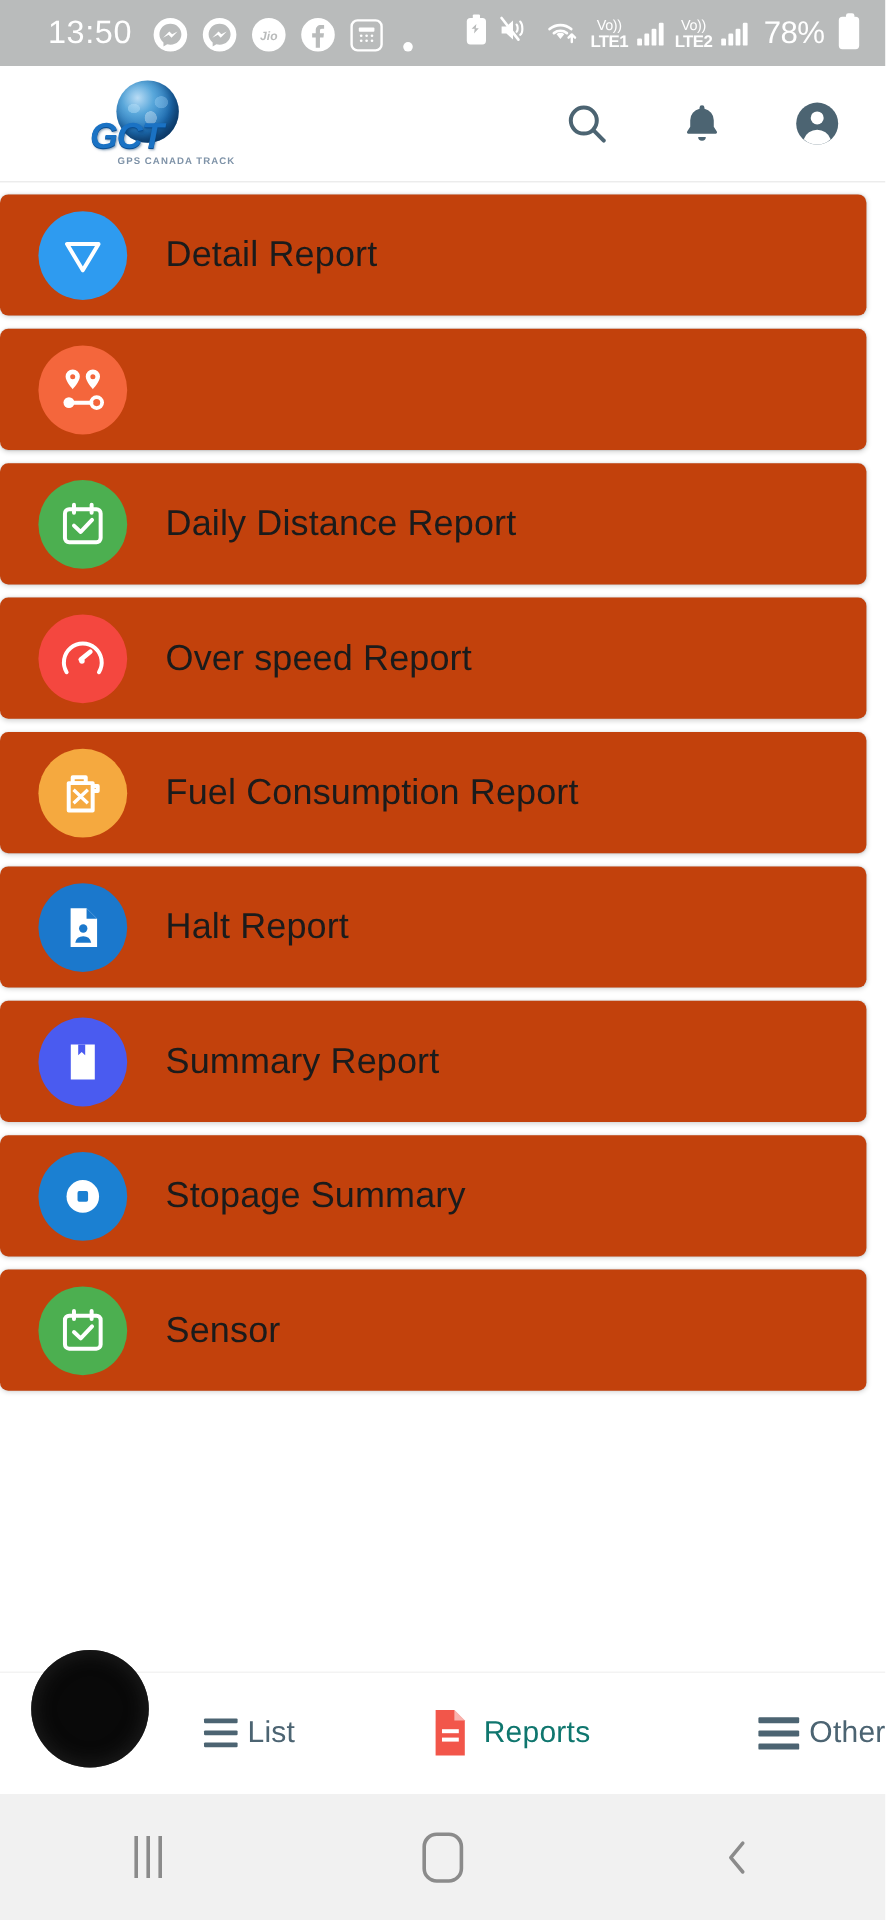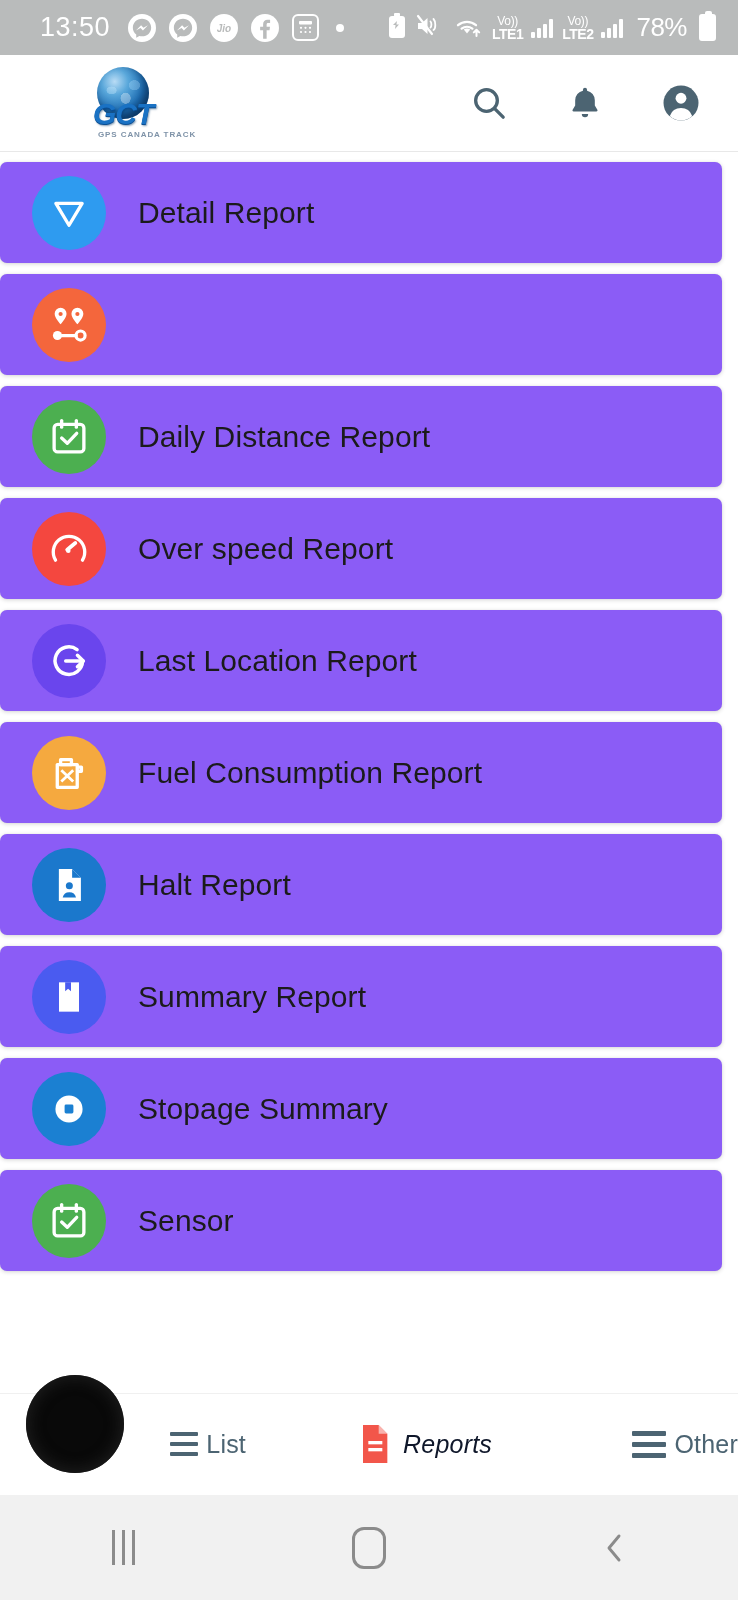--- a/index.html
+++ b/index.html
@@ -27,21 +27,21 @@
     width: 738px;
     height: 55px;
     background: #b9bbbb;
     display: flex;
     align-items: center;
     padding: 0 22px 0 40px;
     color: #ffffff;
   }
   .sb-left {
     display: flex;
-    align-items: center;
+    align-items: flex-end;
     gap: 13px;
     flex: 1;
   }
   .sb-time {
     font-size: 27px;
     letter-spacing: 0.5px;
     color: #ffffff;
     font-weight: 400;
     margin-right: 5px;
   }
@@ -160,21 +160,20 @@
     position: absolute; inset: 0;
     background:
       radial-gradient(ellipse at 55% 60%, rgba(255,255,255,.32) 0 12%, transparent 13%),
       radial-gradient(ellipse at 28% 45%, rgba(200,235,255,.35) 0 9%, transparent 10%),
       radial-gradient(ellipse at 72% 35%, rgba(180,225,255,.3) 0 10%, transparent 11%);
   }
   .logo-gct {
     position: absolute;
     left: 0; bottom: -2px;
     width: 96px;
-    text-align: center;
     font-size: 30px;
     font-weight: 700;
     font-style: italic;
     letter-spacing: -1px;
     color: #1a72c4;
     text-shadow: 0 1px 0 #0a4e93, 1px 2px 2px rgba(10,60,110,.5);
     font-family: "Liberation Sans", sans-serif;
   }
   .logo-sub {
     font-size: 8px;
@@ -206,21 +205,21 @@
     width: 738px;
     height: 1225px;
     background: #ffffff;
     padding: 9px 0 0 0;
     overflow: hidden;
   }
   .report-card {
     position: relative;
     margin: 0 16px 11px 0;
     height: 101px;
-    background: #8b5cf6;
+    background: #c2410c;
     border-radius: 7px;
     box-shadow: 0 1px 4px rgba(0,0,0,.17), 0 0 1px rgba(0,0,0,.09);
     display: flex;
     align-items: center;
     padding-left: 32px;
     cursor: pointer;
   }
   .card-icon {
     width: 74px; height: 74px;
     border-radius: 50%;
@@ -264,21 +263,21 @@
     height: 42px;
     display: flex;
     align-items: center;
     justify-content: center;
   }
   .tab-label {
     font-size: 25px;
     color: #4c6472;
     letter-spacing: 0.2px;
   }
-  .tab-item.active .tab-label { color: #0f172a; font-style: italic; }
+  .tab-item.active .tab-label { color: #0f766e; }
   .hamburger {
     display: flex;
     flex-direction: column;
     gap: 6px;
   }
   .hamburger span {
     display: block;
     width: 34px; height: 5px;
     background: #4c6472;
     border-radius: 1px;
@@ -496,30 +495,20 @@
       <div class="card-icon" style="background:#f4473f">
         <svg width="42" height="42" viewBox="0 0 24 24" fill="none" stroke="#ffffff" stroke-width="1.9" stroke-linecap="round">
           <path d="M4.3 18.4a9 9 0 1 1 15.4 0"></path>
           <path d="M15.6 8.6 11 12.4" stroke-width="2.2"></path>
           <circle cx="11.6" cy="13" r="1.3" fill="#ffffff" stroke="none"></circle>
         </svg>
       </div>
       <div class="card-label">Over speed Report</div>
     </div>
 
-    <div class="report-card">
-      <div class="card-icon" style="background:#6a45ed">
-        <svg width="44" height="44" viewBox="0 0 24 24" fill="none" stroke="#ffffff" stroke-width="1.9" stroke-linecap="round" stroke-linejoin="round">
-          <path d="M16.4 5.8A7.5 7.5 0 1 0 19.4 12"></path>
-          <line x1="10.2" y1="12" x2="19.6" y2="12"></line>
-          <polyline points="16.6,8.9 19.8,12 16.6,15.1"></polyline>
-        </svg>
-      </div>
-      <div class="card-label">Last Location Report</div>
-    </div>
 
     <div class="report-card">
       <div class="card-icon" style="background:#f5a93f">
         <svg width="42" height="42" viewBox="0 0 24 24" fill="none" stroke="#ffffff" stroke-width="1.9" stroke-linejoin="round">
           <path d="M5.3 7.2h11.4v13H5.3z"></path>
           <path d="M7.2 4.4h6.2v2.8H7.2z"></path>
           <path d="M16.7 8.6h2.4v2.4h-2.4"></path>
           <path d="M7.6 10.4l6.8 6.4M14.4 10.4l-6.8 6.4" stroke-width="1.6"></path>
         </svg>
       </div>

